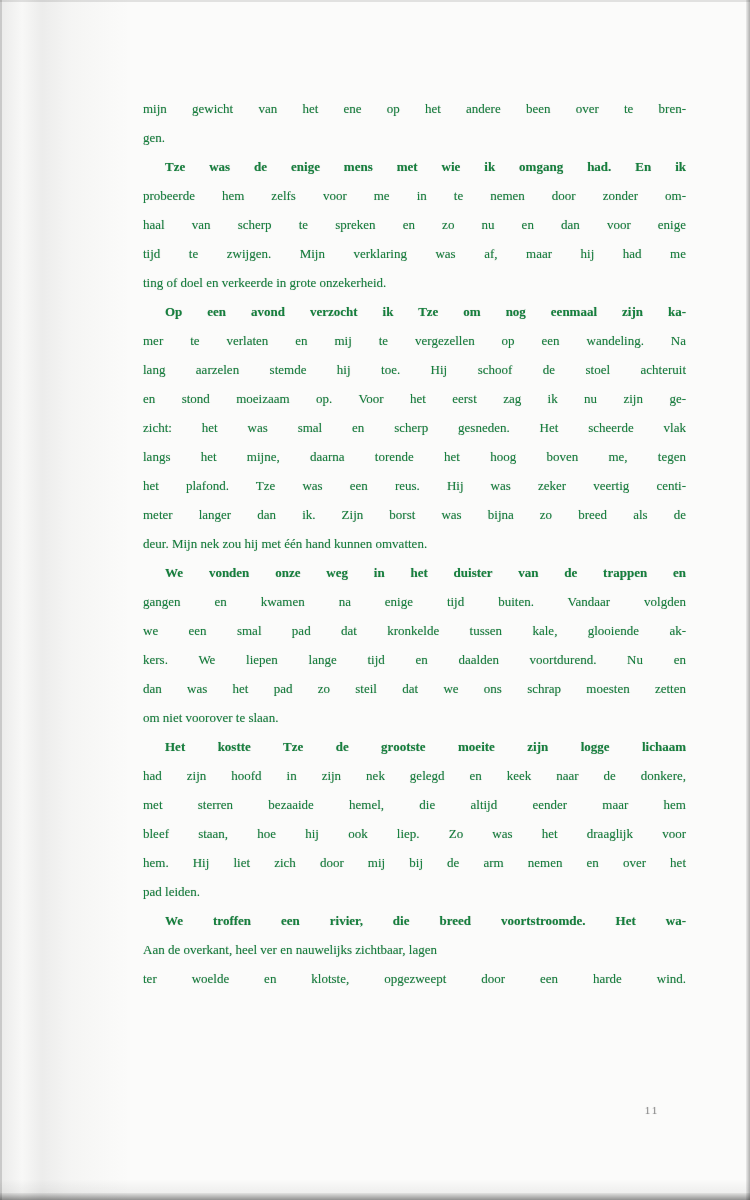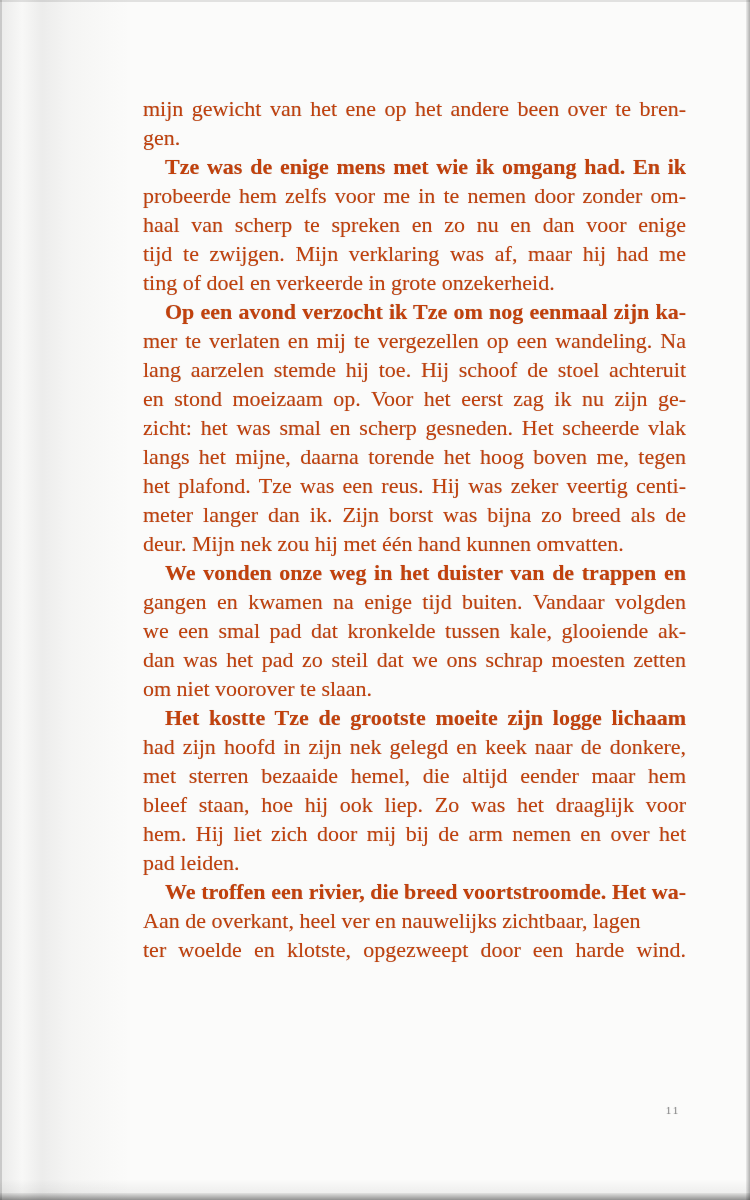--- a/index.html
+++ b/index.html
@@ -40,31 +40,31 @@
   }
   .shade-bottom {
     position: absolute; left: 0; right: 0; bottom: 7px; height: 14px;
     background: linear-gradient(to bottom, rgba(0,0,0,0.0), rgba(0,0,0,0.05));
   }
   .text-block {
     position: absolute;
     left: 143px;
     top: 94px;
     width: 543px;
-    font-size: 22px;
+    font-size: 13px;
     line-height: 29px;
-    color: #c2410c;
+    color: #15803d;
     text-shadow: 0 0 1px rgba(108,108,108,0.45);
   }
   .line { height: 29px; overflow: visible; }
   .line.j { text-align: justify; text-align-last: justify; }
   .line.indent { text-indent: 22px; font-weight: bold; }
   .page-number {
     position: absolute;
-    left: 658px;
+    left: 637px;
     top: 1104px;
     width: 30px;
     text-align: center;
     font-size: 11px;
     letter-spacing: 2px;
     color: #8f8f8f;
     text-shadow: 0 0 1px rgba(143,143,143,0.5);
   }
 </style>
 </head>
@@ -91,20 +91,21 @@
       <div class="line j">lang aarzelen stemde hij toe. Hij schoof de stoel achteruit</div>
       <div class="line j">en stond moeizaam op. Voor het eerst zag ik nu zijn ge-</div>
       <div class="line j">zicht: het was smal en scherp gesneden. Het scheerde vlak</div>
       <div class="line j">langs het mijne, daarna torende het hoog boven me, tegen</div>
       <div class="line j">het plafond. Tze was een reus. Hij was zeker veertig centi-</div>
       <div class="line j">meter langer dan ik. Zijn borst was bijna zo breed als de</div>
       <div class="line">deur. Mijn nek zou hij met één hand kunnen omvatten.</div>
       <div class="line j indent">We vonden onze weg in het duister van de trappen en</div>
       <div class="line j">gangen en kwamen na enige tijd buiten. Vandaar volgden</div>
       <div class="line j">we een smal pad dat kronkelde tussen kale, glooiende ak-</div>
+      <div class="line j">kers. We liepen lange tijd en daalden voortdurend. Nu en</div>
       <div class="line j">dan was het pad zo steil dat we ons schrap moesten zetten</div>
       <div class="line">om niet voorover te slaan.</div>
       <div class="line j indent">Het kostte Tze de grootste moeite zijn logge lichaam</div>
       <div class="line j">had zijn hoofd in zijn nek gelegd en keek naar de donkere,</div>
       <div class="line j">met sterren bezaaide hemel, die altijd eender maar hem</div>
       <div class="line j">bleef staan, hoe hij ook liep. Zo was het draaglijk voor</div>
       <div class="line j">hem. Hij liet zich door mij bij de arm nemen en over het</div>
       <div class="line">pad leiden.</div>
       <div class="line j indent">We troffen een rivier, die breed voortstroomde. Het wa-</div>
       <div class="line">Aan de overkant, heel ver en nauwelijks zichtbaar, lagen</div>

